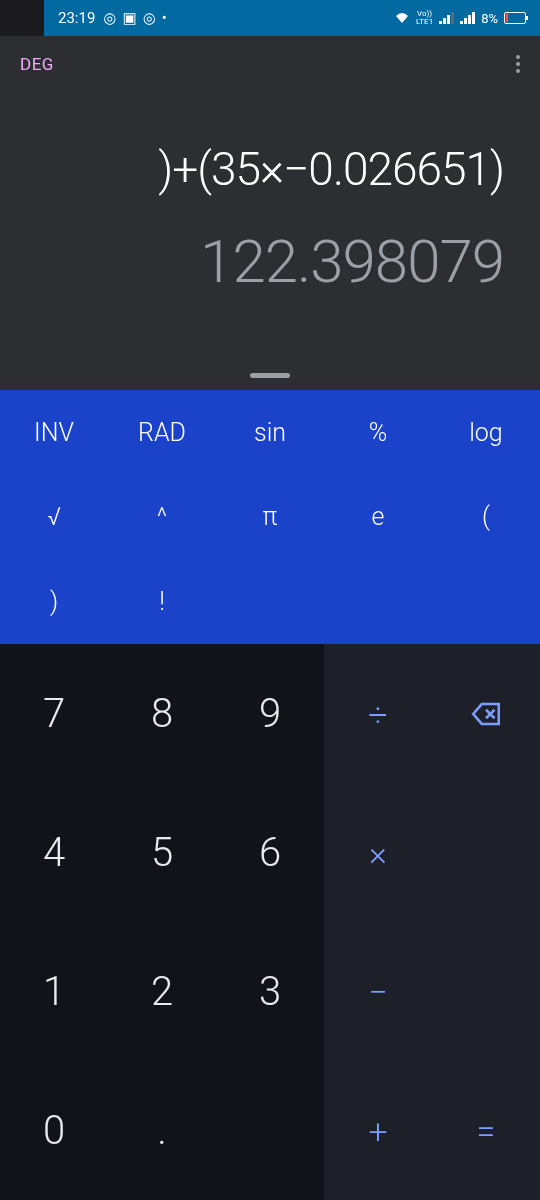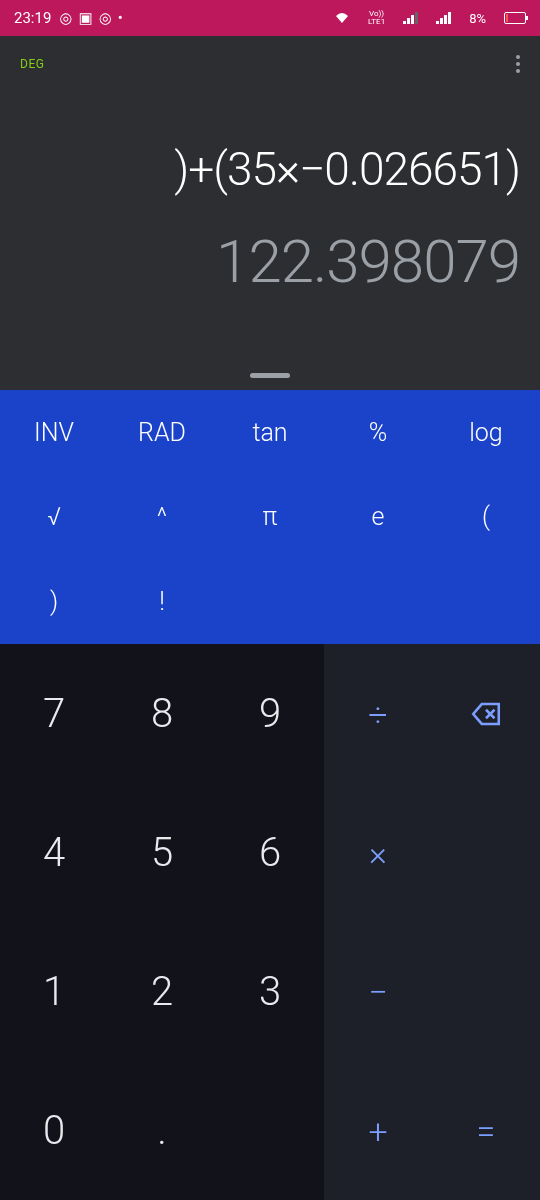--- a/index.html
+++ b/index.html
@@ -11,72 +11,73 @@
     body {
       width: 540px;
       height: 1200px;
       background: #1a1a1f;
       color: #fff;
       overflow: hidden;
       position: relative;
     }
     .status-bar {
       height: 36px;
-      background: #be185d;
+      background: #0369a1;
       display: flex;
       align-items: center;
       justify-content: space-between;
       padding: 0 14px;
       font-size: 15px;
       color: #fff;
+      margin-left: 44px;
     }
     .status-left {
       display: flex;
       align-items: center;
       gap: 8px;
     }
     .status-right {
       display: flex;
       align-items: center;
-      gap: 18px;
+      gap: 6px;
       font-size: 13px;
     }
     .status-icons {
       display: flex;
       gap: 6px;
       align-items: center;
     }
     .header {
       height: 56px;
       background: #2d2e32;
       display: flex;
       align-items: center;
       justify-content: space-between;
       padding: 0 20px;
     }
     .deg-label {
-      color: #84cc16;
-      font-size: 12px;
+      color: #f0abfc;
+      font-size: 17px;
       letter-spacing: 0.5px;
     }
     .more-icon {
       color: #9aa0a6;
       display: flex;
       flex-direction: column;
       gap: 3px;
     }
     .more-icon span {
       width: 4px;
       height: 4px;
       border-radius: 50%;
       background: #9aa0a6;
     }
     .display {
       background: #2d2e32;
-      padding: 40px 20px 20px;
+      padding: 40px 36px 20px;
       text-align: right;
       height: 298px;
       display: flex;
       flex-direction: column;
       justify-content: flex-start;
       position: relative;
       overflow: hidden;
     }
     .expression {
       color: #fff;
@@ -253,21 +254,21 @@
 
 <div class="display">
   <div class="expression">)+(35×−0.026651)</div>
   <div class="result">122.398079</div>
   <div class="handle"></div>
 </div>
 
 <div class="sci-panel">
   <div class="sci-btn">INV</div>
   <div class="sci-btn">RAD</div>
-  <div class="sci-btn">tan</div>
+  <div class="sci-btn">sin</div>
   <div class="sci-btn">%</div>
   <div class="sci-btn">log</div>
   <div class="sci-btn">√</div>
   <div class="sci-btn">^</div>
   <div class="sci-btn">π</div>
   <div class="sci-btn">e</div>
   <div class="sci-btn">(</div>
   <div class="sci-btn">)</div>
   <div class="sci-btn">!</div>
 </div>

